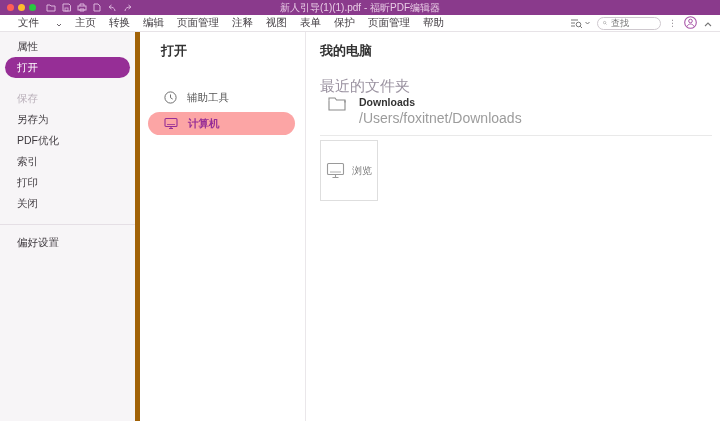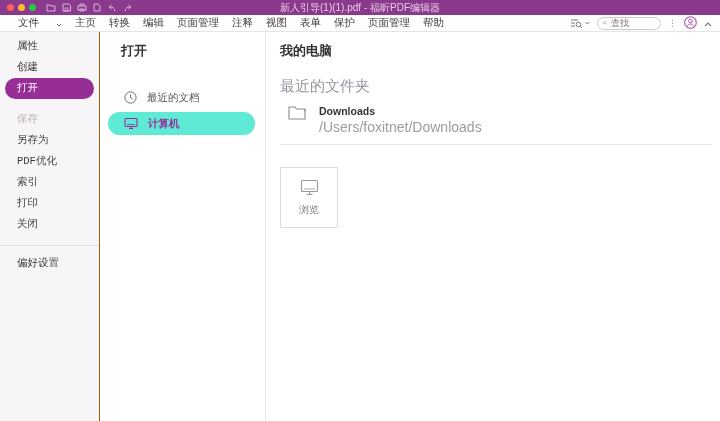--- a/index.html
+++ b/index.html
@@ -24,44 +24,44 @@
   .menu-right { margin-left:auto; display:flex; align-items:center; gap:7px; }
   .searchbox { display:flex; align-items:center; gap:4px; border:1px solid #cfc9cf; border-radius:8px;
     height:13px; padding:0 5px; background:#fff; width:64px; }
   .searchbox input { border:none; outline:none; width:44px; font-size:9px; color:#555; background:transparent;
     font-family:"Liberation Sans","DejaVu Sans",sans-serif; }
   .dots { color:#9a949a; font-size:9px; letter-spacing:0; line-height:13px; }
 
   
   .backstage { position:absolute; top:32px; left:0; right:0; bottom:0; display:flex; }
 
-  .sidebar { width:100px; background:#f7f5f7; border-right:1px solid #a16207; padding-top:4px; flex-shrink:0;font-family:Liberation Mono, monospace; }
+  .sidebar { width:140px; background:#f7f5f7; border-right:5px solid #a16207; padding-top:4px; flex-shrink:0; }
   .side-item { height:21px; line-height:21px; padding-left:17px; font-size:10.5px; color:#3f3a3f; cursor:default; }
   .side-item.selected { background:#962e96; color:#fff; border-radius:11px; margin:0 5px; padding-left:12px; }
   .side-item.disabled { color:#b9afb9;margin-top:10px; }
   .side-divider { border-top:1px solid #e5dfe5; margin:10px 0 7px 0; }
 
   .open-panel { width:166px; background:#fff; border-right:1px solid #eae7ea; padding-top:6px; flex-shrink:0; }
   .open-title { font-size:13px; font-weight:bold; color:#333; padding:4px 0 0 21px; }
   .open-list { margin-top:26px; }
   .open-item { height:23px; display:flex; align-items:center; gap:10px; padding-left:24px;
     font-size:10.5px; color:#555; margin-bottom:3px; cursor:default; }
-  .open-item.selected { background:#5eead4; border-radius:12px; margin:0 10px 0 8px; padding-left:16px;
+  .open-item.selected { background:#fca5a5; border-radius:12px; margin:0 10px 0 8px; padding-left:16px;
     color:#962e96; font-weight:bold; }
   .open-item svg { flex-shrink:0; display:block; }
 
   .content { flex:1; padding:10px 8px 0 14px; }
   .content-title { font-size:13px; font-weight:bold; color:#333; }
   .recent-label { margin-top:17px; font-size:15px; color:#9b93a1; }
-  .folder-row { display:flex; align-items:flex-start; gap:12px; margin-top:9px; padding-left:8px; cursor:default; }
+  .folder-row { display:flex; align-items:flex-start; gap:12px; padding-left:8px; cursor:default; }
   .folder-name { font-size:10.5px; font-weight:bold; color:#333; }
   .folder-path { font-size:14px; color:#9c9c9c; margin-top:2px; }
   .rule { border-bottom:1px solid #e9e9e9; margin-top:9px; }
-  .browse-box { width:58px; height:61px; border:1px solid #dedede; margin-top:22px;
-    display:flex; flex-direction:column; align-items:center; justify-content:center; gap:7px; cursor:default; }
+  .browse-box { width:58px; height:61px; border:1px solid #dedede; margin-top:4px;
+    display:flex; flex-direction:row; align-items:center; justify-content:center; gap:7px; cursor:default; }
   .browse-label { font-size:10px; color:#7d7d7d; }
 </style>
 </head>
 <body>
 
 <div class="app">
 
   <div class="titlebar">
     <div class="traffic">
       <div class="light red"></div>
@@ -152,41 +152,40 @@
       <span><svg width="8" height="5" viewBox="0 0 8 5">
             <path d="M1 4l3-3 3 3" fill="none" stroke="#777" stroke-width="1.1"></path>
           </svg></span>
     </div>
   </div>
 
   <div class="backstage">
 
     <div class="sidebar">
       <div class="side-item">属性</div>
-      <div class="side-item">创建</div>
       <div class="side-item selected">打开</div>
       <div class="side-item disabled">保存</div>
       <div class="side-item">另存为</div>
       <div class="side-item">PDF优化</div>
       <div class="side-item">索引</div>
       <div class="side-item">打印</div>
       <div class="side-item">关闭</div>
       <div class="side-divider"></div>
       <div class="side-item">偏好设置</div>
     </div>
 
     <div class="open-panel">
       <div class="open-title">打开</div>
       <div class="open-list">
         <div class="open-item">
           <svg width="13" height="13" viewBox="0 0 13 13">
               <circle cx="6.5" cy="6.5" r="5.6" fill="none" stroke="#6f6f6f" stroke-width="1"></circle>
               <path d="M6.5 3.5v3.2l2.2 1.4" fill="none" stroke="#6f6f6f" stroke-width="1"></path>
             </svg>
-          <span>最近的文档</span>
+          <span>辅助工具</span>
         </div>
         <div class="open-item selected">
           <svg width="14" height="13" viewBox="0 0 14 13">
               <rect x="1" y="1.5" width="12" height="8" rx="1" fill="none" stroke="#962e96" stroke-width="1.1"></rect>
               <path d="M5 11.5h4M7 9.5v2" stroke="#962e96" stroke-width="1.1" fill="none"></path>
               <path d="M3 7.5h8" stroke="#962e96" stroke-width="0.8" fill="none"></path>
             </svg>
           <span>计算机</span>
         </div>
       </div>

